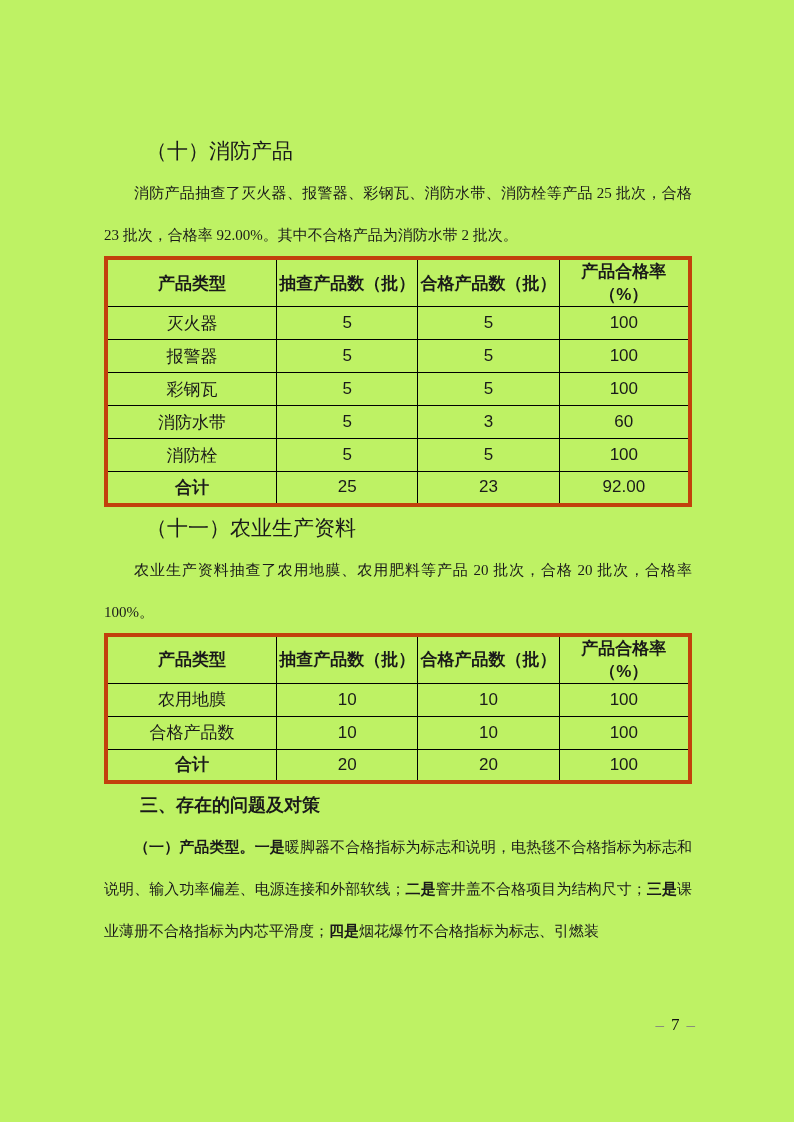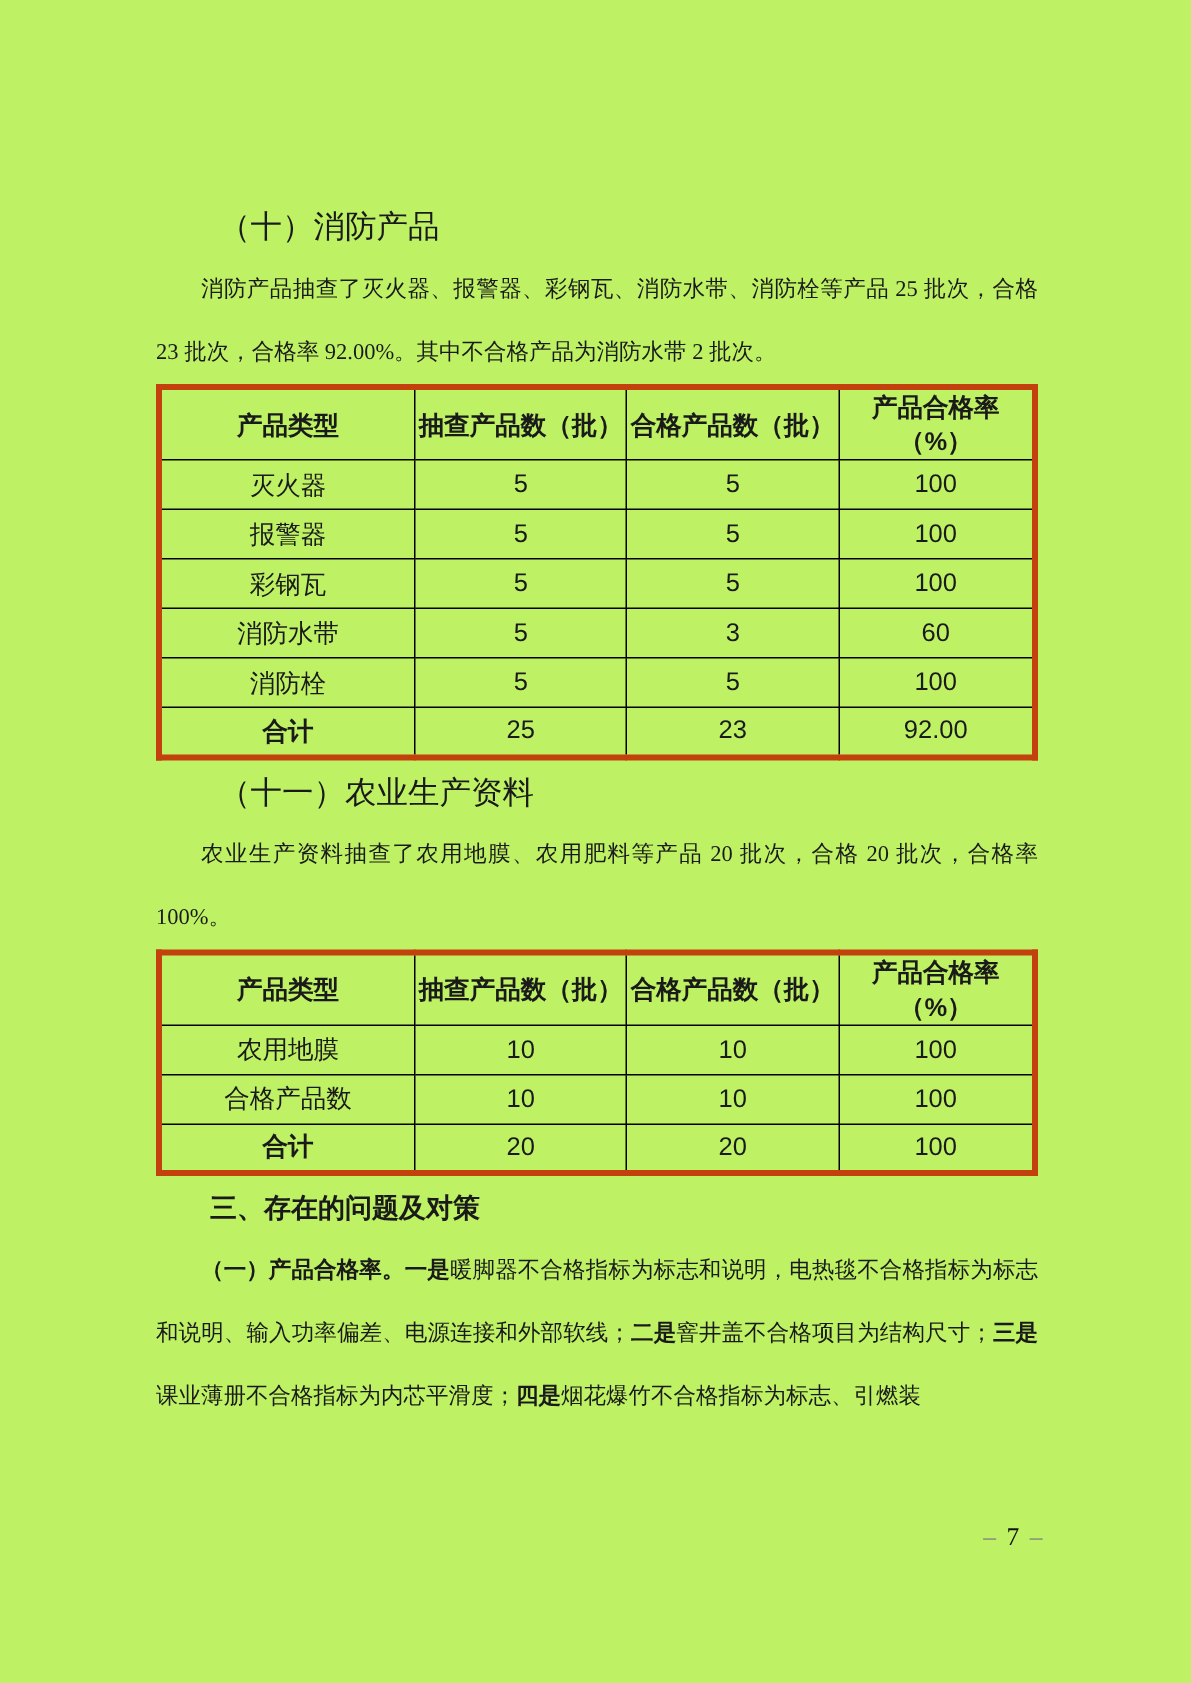--- a/index.html
+++ b/index.html
@@ -212,18 +212,18 @@
           <td class="cell-label">合计</td>
           <td class="cell-num">20</td>
           <td class="cell-num">20</td>
           <td class="cell-num">100</td>
         </tr>
       </tbody>
     </table>
 
     <h2 class="heading-hei">三、存在的问题及对策</h2>
 
-    <p class="body-para"><span class="seg-lead">（一）产品合格率。</span><span class="seg-em">一是</span><span>暖脚器不合格指标为标志和说明，电热毯不合格指标为标志和说明、输入功率偏差、电源连接和外部软线；</span><span class="seg-em">二是</span><span>窨井盖不合格项目为结构尺寸；</span><span class="seg-em">三是</span><span>课业薄册不合格指标为内芯平滑度；</span><span class="seg-em">四是</span><span>烟花爆竹不合格指标为标志、引燃装</span></p>
+    <p class="body-para"><span class="seg-lead">（一）产品类型。</span><span class="seg-em">一是</span><span>暖脚器不合格指标为标志和说明，电热毯不合格指标为标志和说明、输入功率偏差、电源连接和外部软线；</span><span class="seg-em">二是</span><span>窨井盖不合格项目为结构尺寸；</span><span class="seg-em">三是</span><span>课业薄册不合格指标为内芯平滑度；</span><span class="seg-em">四是</span><span>烟花爆竹不合格指标为标志、引燃装</span></p>
 
   </div>
 
   <div class="page-footer"><span class="dash">–</span><span class="num">7</span><span class="dash">–</span></div>
 </div>
 
 </body></html>

